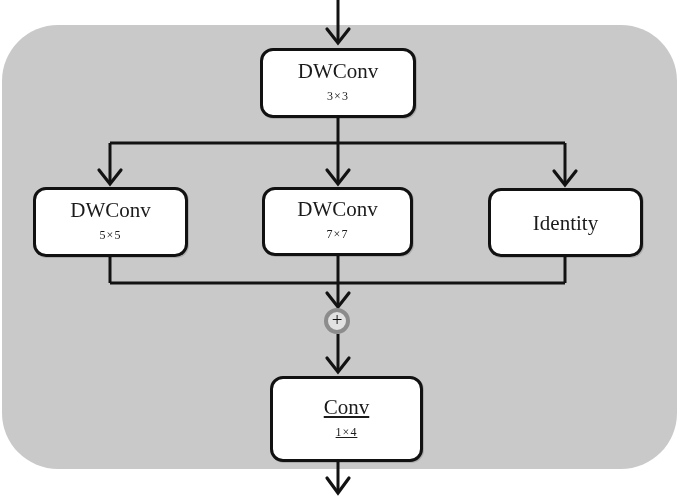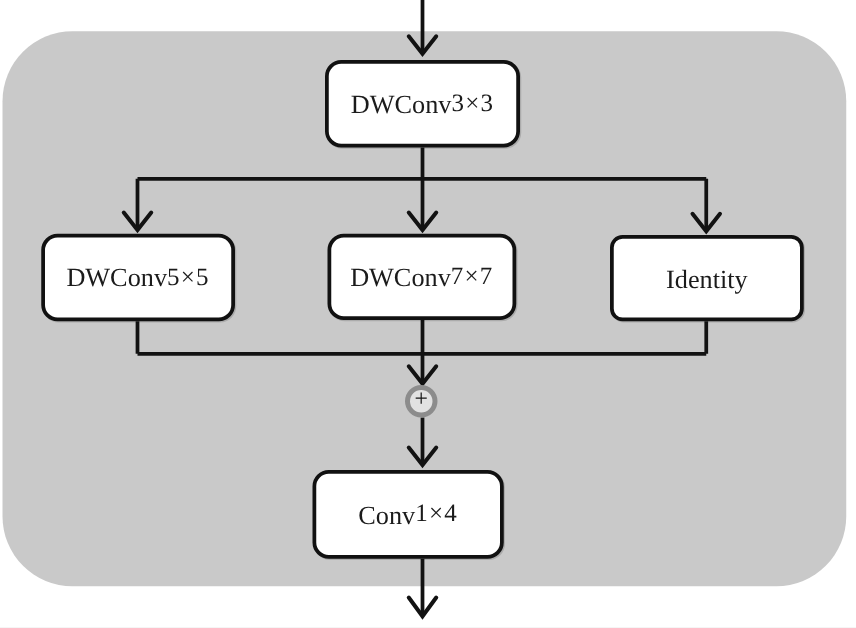--- a/index.html
+++ b/index.html
@@ -38,33 +38,34 @@
   }
   .wires .shaft { stroke-width: 3; }
   .wires .head  { stroke-width: 3.2; stroke-linecap: round; stroke-linejoin: miter; }
   .node {
     position: absolute;
     box-sizing: border-box;
     background: #ffffff;
     border: 3px solid #111111;
     border-radius: 13px;
     display: flex;
+    flex-direction: column;
     align-items: center;
     justify-content: center;
     text-align: center;
     color: #1b1b1b;
     box-shadow: 1px 1px 0 rgba(0,0,0,0.15);
   }
   .node .t { font-size: 21px; line-height: 26px; }
-  .node .k { font-size: 20px; line-height: 25px; letter-spacing: 1px; }
+  .node .k { font-size: 12px; line-height: 25px; letter-spacing: 1px; }
   #node-dw3  { left: 260px; top: 48px;  width: 156px; height: 70px; }
   #node-dw5  { left: 33px;  top: 187px; width: 155px; height: 70px; }
   #node-dw7  { left: 262px; top: 187px; width: 151px; height: 69px; }
-  #node-id   { left: 488px; top: 188px; width: 155px; height: 69px; border-radius: 10px; }
-  #node-conv { left: 250px; top: 376px; width: 153px; height: 71px; }
+  #node-id   { left: 488px; top: 188px; width: 155px; height: 69px; }
+  #node-conv { left: 270px; top: 376px; width: 153px; height: 86px; text-decoration: underline; }
   .sum {
     position: absolute;
     left: 324px;
     top: 308px;
     width: 18px;
     height: 18px;
     border: 4px solid #8c8c8c;
     border-radius: 50%;
     background: #e2e2e2;
     display: flex;

